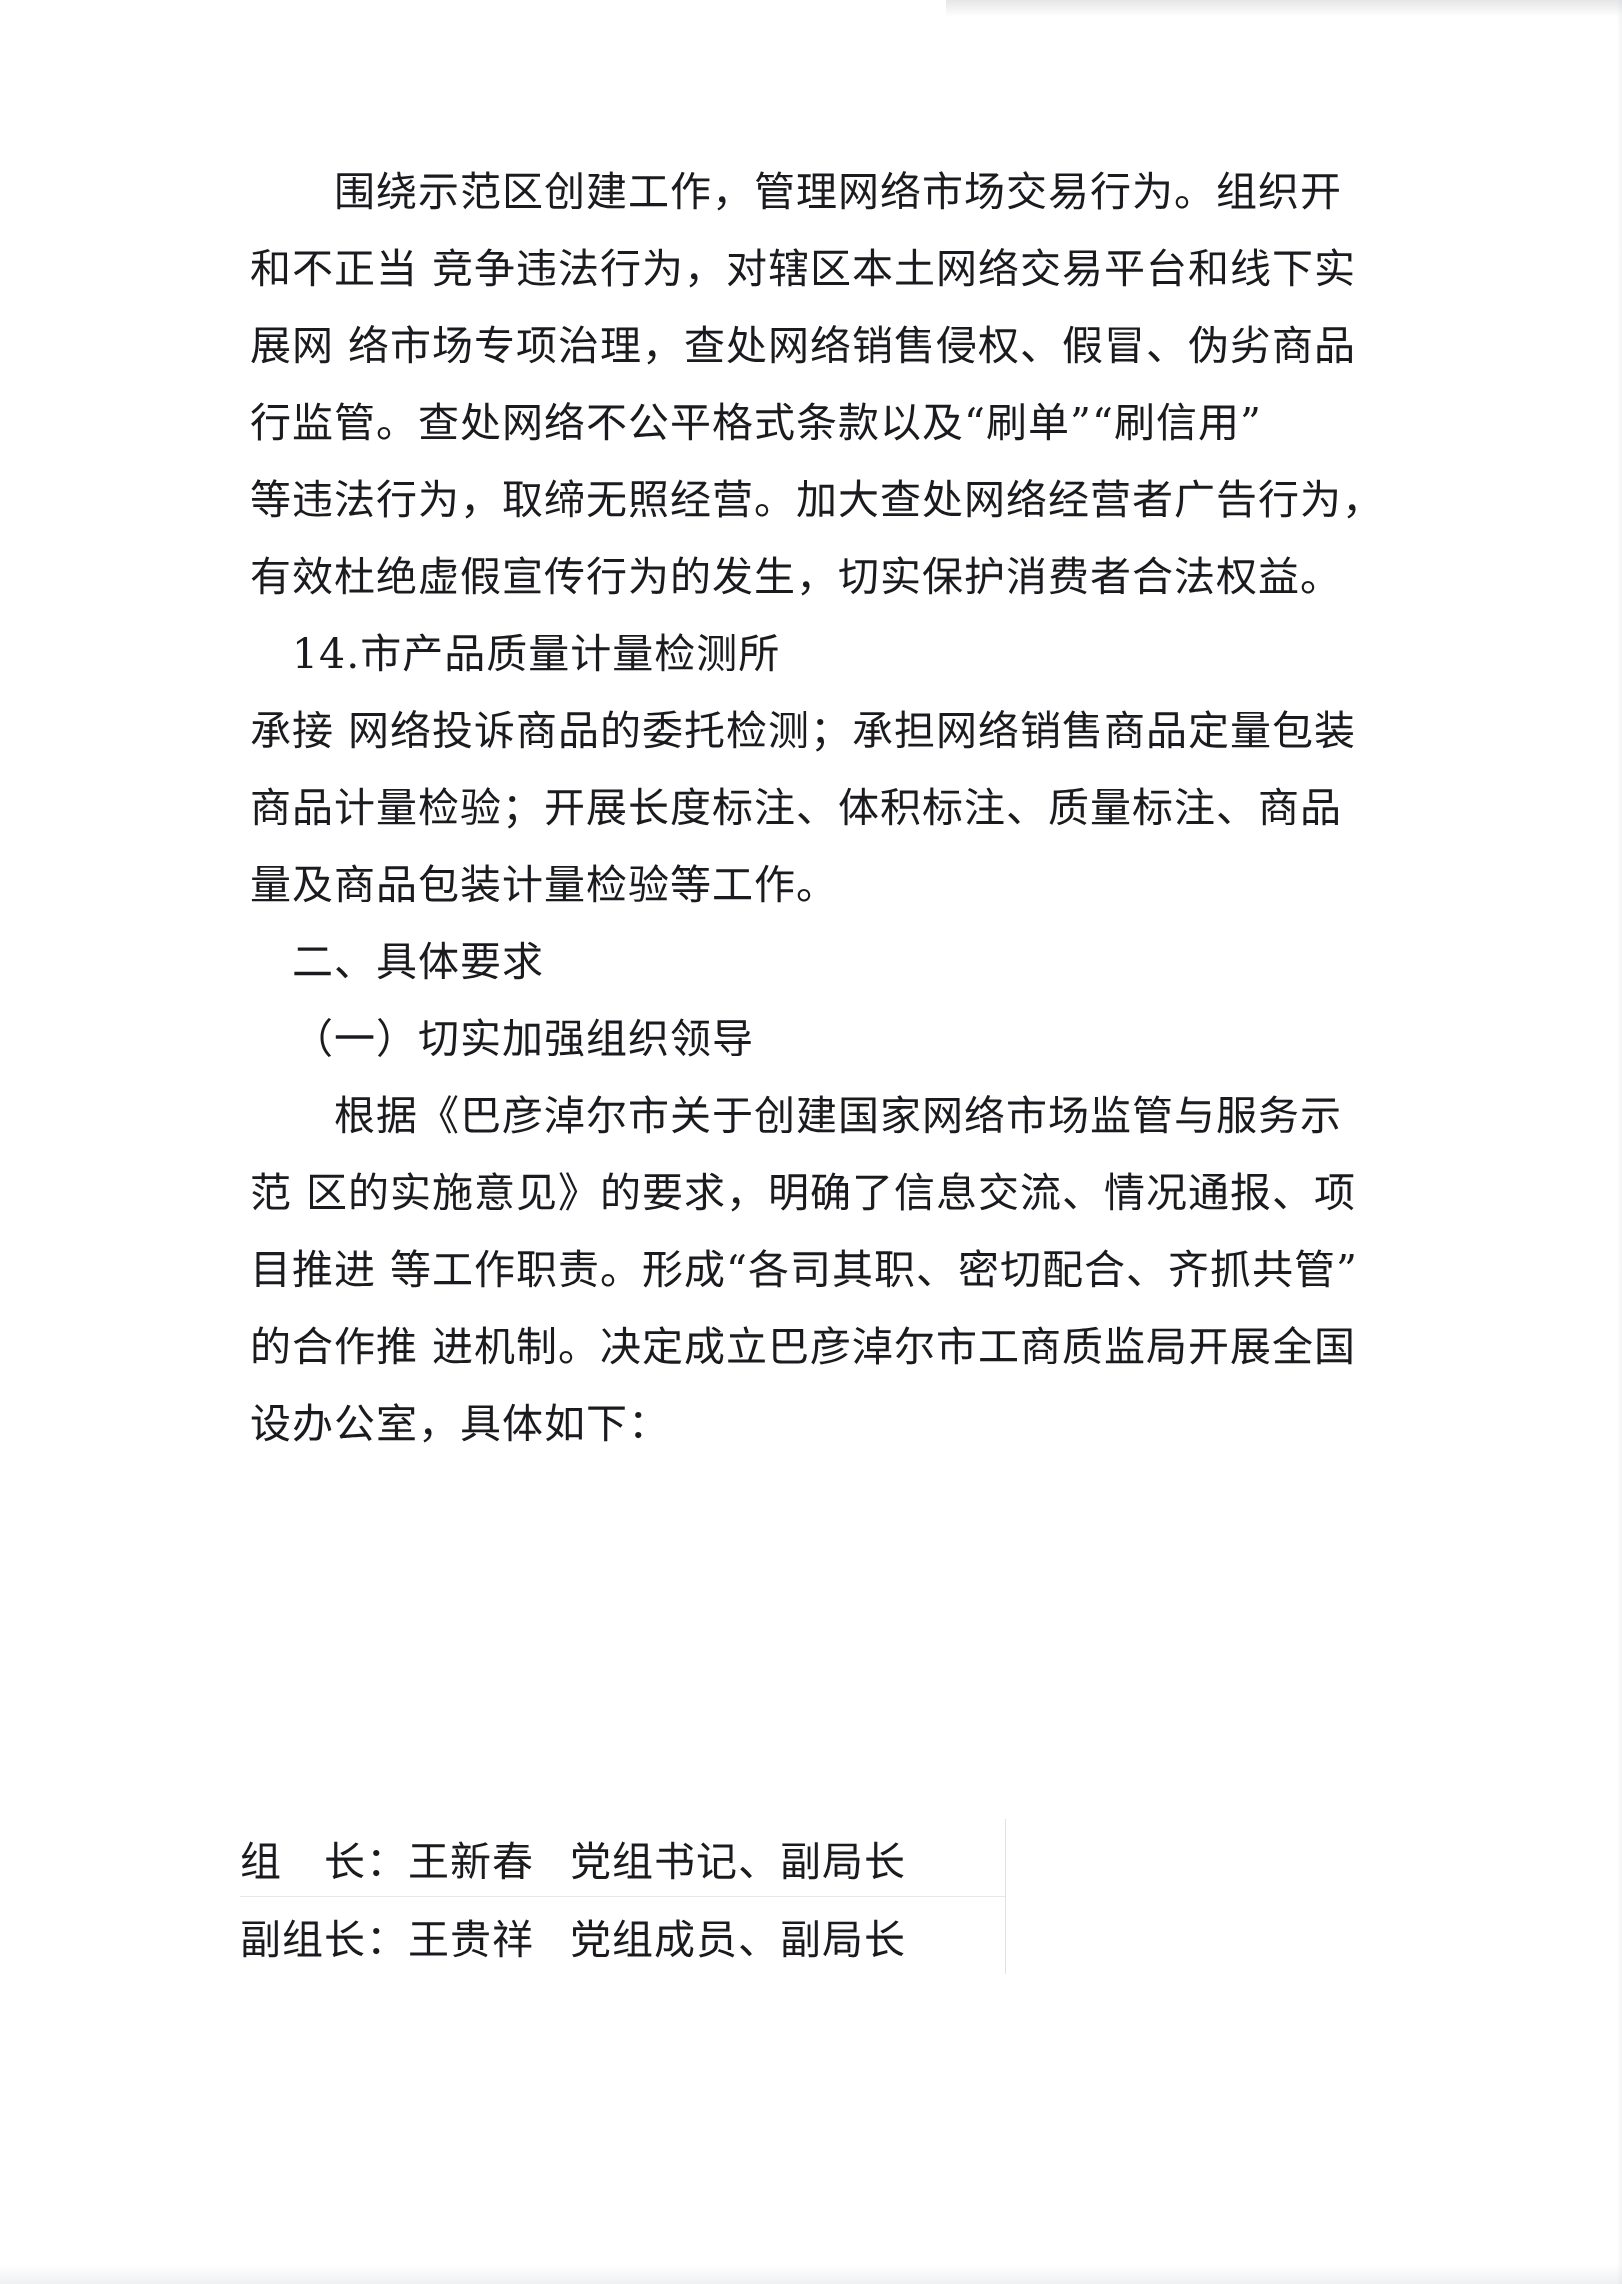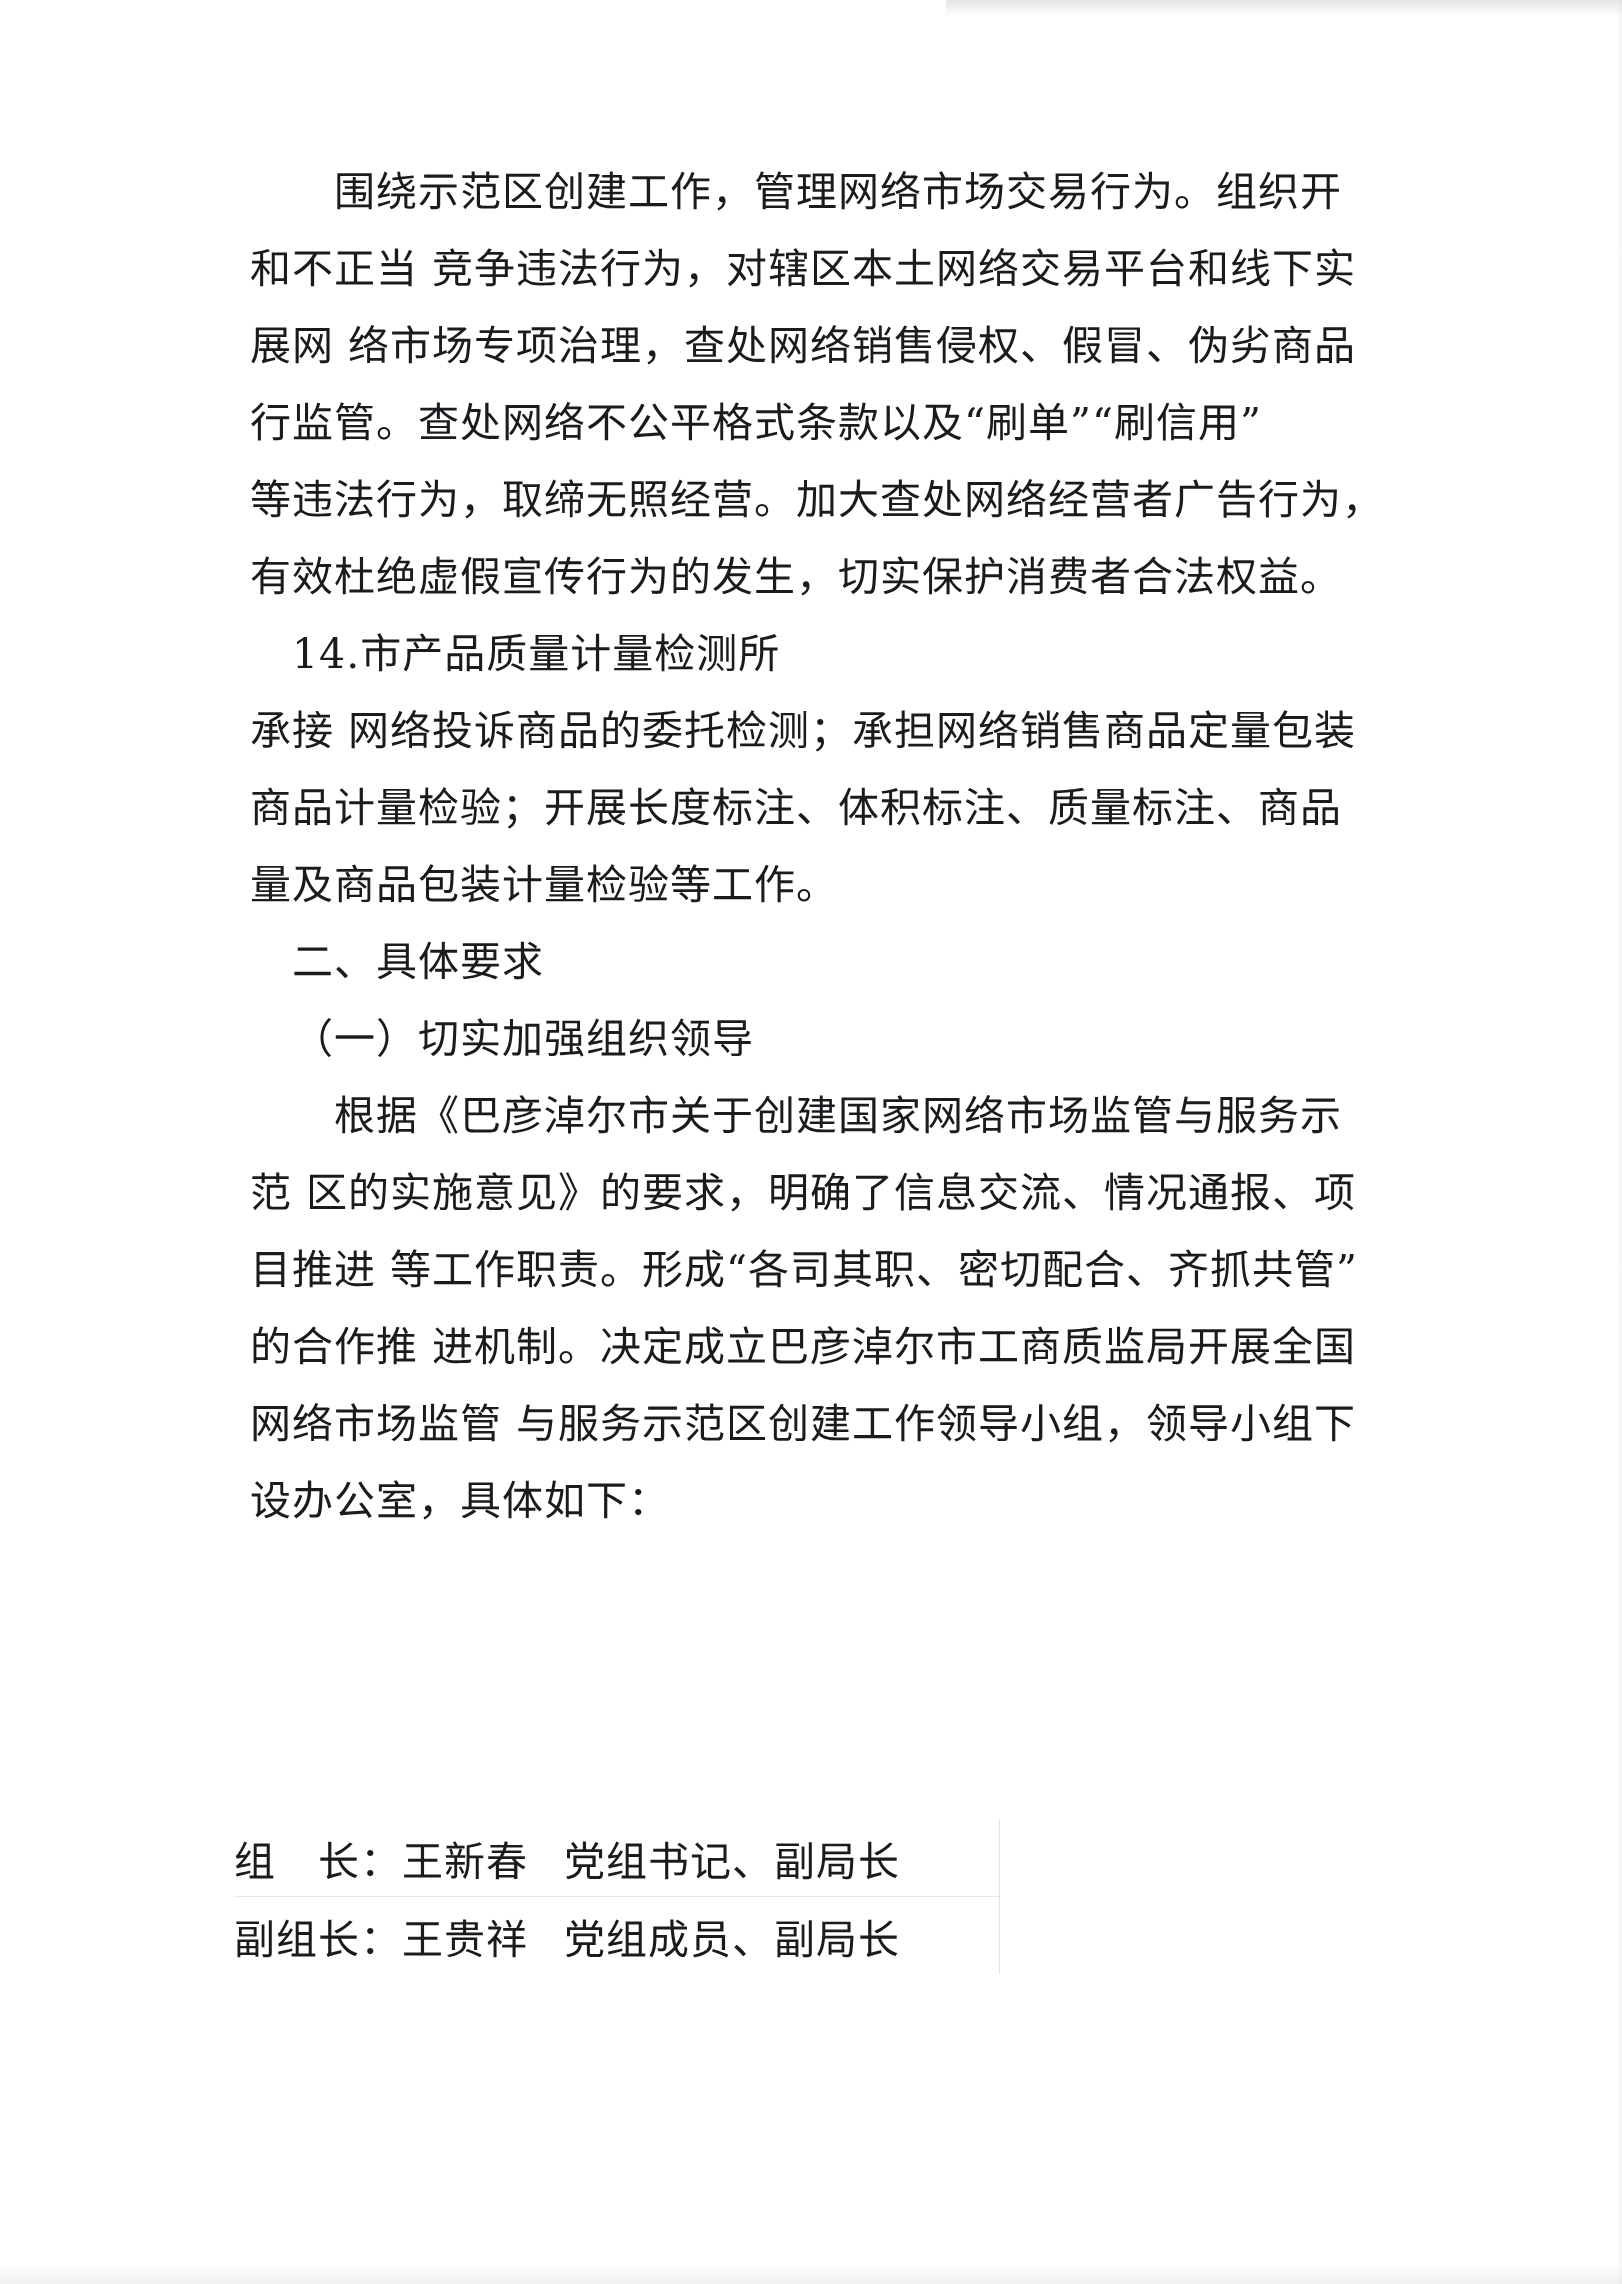--- a/index.html
+++ b/index.html
@@ -60,21 +60,21 @@
   }
 
   
   .line.indent-2 { text-indent: 84px; }
   
   .line.indent-head { text-indent: 42px; }
 
   
   .roster {
     position: absolute;
-    left: 234px;
+    left: 240px;
     top: 1819px;
     width: 765px;
     border-right: 0.7px solid rgba(196,200,206,0.55);
   }
   .roster-row {
     height: 77px;
     display: flex;
     align-items: center;
     border-bottom: 0.7px solid rgba(198,202,208,0.45);
   }
@@ -135,21 +135,20 @@
 
     <div>
       <div class="line indent-head">（一）切实加强组织领导</div>
     </div>
 
     <div>
       <div class="line indent-2">根据《巴彦淖尔市关于创建国家网络市场监管与服务示</div>
       <div class="line">范 区的实施意见》的要求，明确了信息交流、情况通报、项</div>
       <div class="line">目推进 等工作职责。形成“各司其职、密切配合、齐抓共管”</div>
       <div class="line">的合作推 进机制。决定成立巴彦淖尔市工商质监局开展全国</div>
-      <div class="line">网络市场监管 与服务示范区创建工作领导小组，领导小组下</div>
       <div class="line">设办公室，具体如下：</div>
     </div>
 
   </div>
 
   <div class="roster">
     <div class="roster-row">
       <span class="roster-role">组　长：</span>
       <span class="roster-name">王新春</span>
       <span class="roster-title">党组书记、副局长</span>

